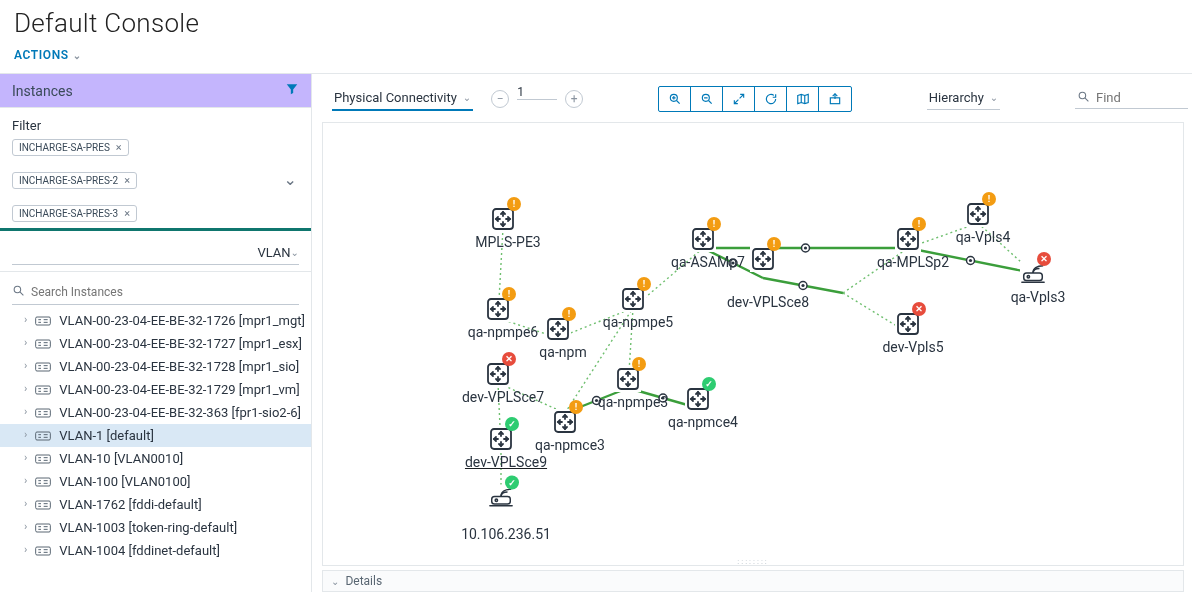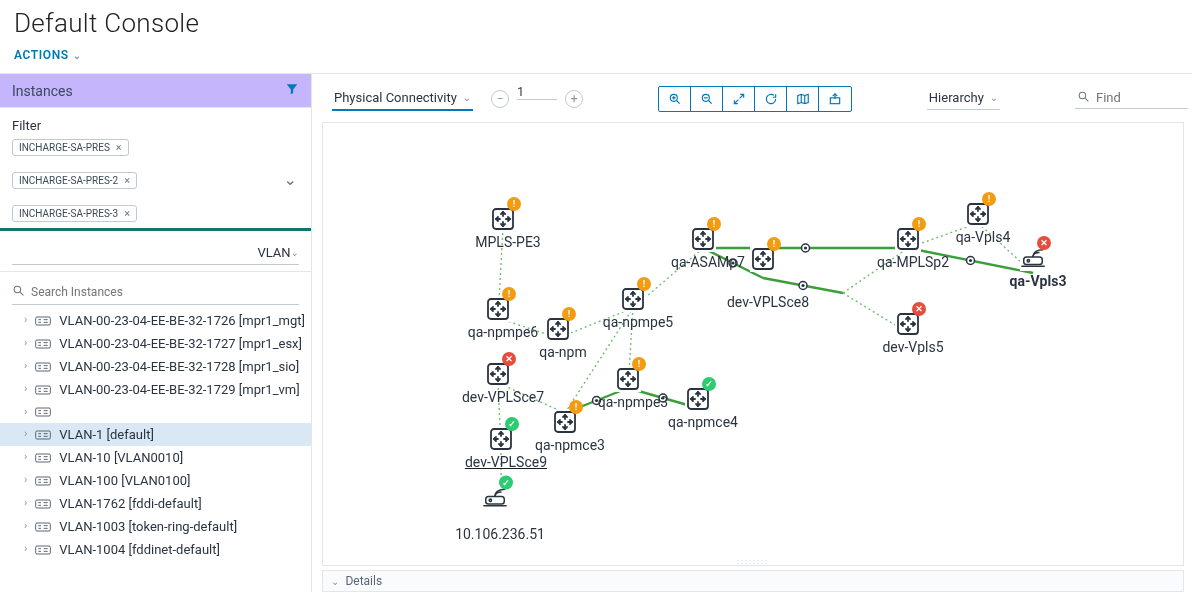--- a/index.html
+++ b/index.html
@@ -201,20 +201,21 @@
             <span class="tree-caret">›</span>
             <span class="tree-glyph">
               <svg width="16" height="12" viewBox="0 0 24 18" fill="none" stroke="#5a6773" stroke-width="1.5">
                 <rect x="1" y="3" width="22" height="12" rx="2"></rect>
                 <line x1="5" y1="7" x2="9" y2="7"></line>
                 <line x1="5" y1="11" x2="9" y2="11"></line>
                 <line x1="13" y1="7" x2="19" y2="7"></line>
                 <line x1="13" y1="11" x2="19" y2="11"></line>
               </svg>
             </span>
+            <span>VLAN-00-23-04-EE-BE-32-363 [fpr1-sio2-6]</span>
           </div>
           <div class="tree-row selected">
             <span class="tree-caret">›</span>
             <span class="tree-glyph">
               <svg width="16" height="12" viewBox="0 0 24 18" fill="none" stroke="#5a6773" stroke-width="1.5">
                 <rect x="1" y="3" width="22" height="12" rx="2"></rect>
                 <line x1="5" y1="7" x2="9" y2="7"></line>
                 <line x1="5" y1="11" x2="9" y2="11"></line>
                 <line x1="13" y1="7" x2="19" y2="7"></line>
                 <line x1="13" y1="11" x2="19" y2="11"></line>
@@ -444,21 +445,21 @@
               <div class="badge ok"></div>
               <div class="ico">
                 <svg width="24" height="24" viewBox="0 0 24 24" fill="none" stroke="#2a3440" stroke-width="1.8">
                   <rect x="2" y="2" width="20" height="20" rx="3" fill="#fff"></rect>
                   <path d="M12 5v4M12 15v4M5 12h4M15 12h4" stroke-linecap="round"></path>
                   <path d="M10 7l2-2 2 2M10 17l2 2 2-2M7 10l-2 2 2 2M17 10l2 2-2 2" stroke-linecap="round"></path>
                 </svg>
               </div>
               <div class="lbl">dev-VPLSce9</div>
             </div>
-            <div class="node" style="left: 172px; top: 390px; gap: 13px;">
+            <div class="node" style="left: 178px; top: 390px; gap: 13px;">
               <div class="badge ok"></div>
               <div class="ico">
                 <svg width="26" height="22" viewBox="0 0 28 22" fill="none" stroke="#2a3440" stroke-width="1.6">
                   <path d="M2 20h24" stroke-linecap="round"></path>
                   <rect x="4" y="10" width="20" height="8" rx="3" fill="#fff"></rect>
                   <circle cx="9" cy="14" r="1.3"></circle>
                   <path d="M14 10c0-3 2-5 7-5"></path>
                   <path d="M14 10c0-5 4-8 11-8"></path>
                 </svg>
               </div>
@@ -567,21 +568,21 @@
               <div class="badge warn"></div>
               <div class="ico">
                 <svg width="24" height="24" viewBox="0 0 24 24" fill="none" stroke="#2a3440" stroke-width="1.8">
                   <rect x="2" y="2" width="20" height="20" rx="3" fill="#fff"></rect>
                   <path d="M12 5v4M12 15v4M5 12h4M15 12h4" stroke-linecap="round"></path>
                   <path d="M10 7l2-2 2 2M10 17l2 2 2-2M7 10l-2 2 2 2M17 10l2 2-2 2" stroke-linecap="round"></path>
                 </svg>
               </div>
               <div class="lbl">qa-Vpls4</div>
             </div>
-            <div class="node" style="left: 710px; top: 144px; font-weight: bold;">
+            <div class="node" style="left: 710px; top: 160px;">
               <div class="badge err"></div>
               <div class="ico">
                 <svg width="26" height="22" viewBox="0 0 28 22" fill="none" stroke="#2a3440" stroke-width="1.6">
                   <path d="M2 20h24" stroke-linecap="round"></path>
                   <rect x="4" y="10" width="20" height="8" rx="3" fill="#fff"></rect>
                   <circle cx="9" cy="14" r="1.3"></circle>
                   <path d="M14 10c0-3 2-5 7-5"></path>
                   <path d="M14 10c0-5 4-8 11-8"></path>
                 </svg>
               </div>

